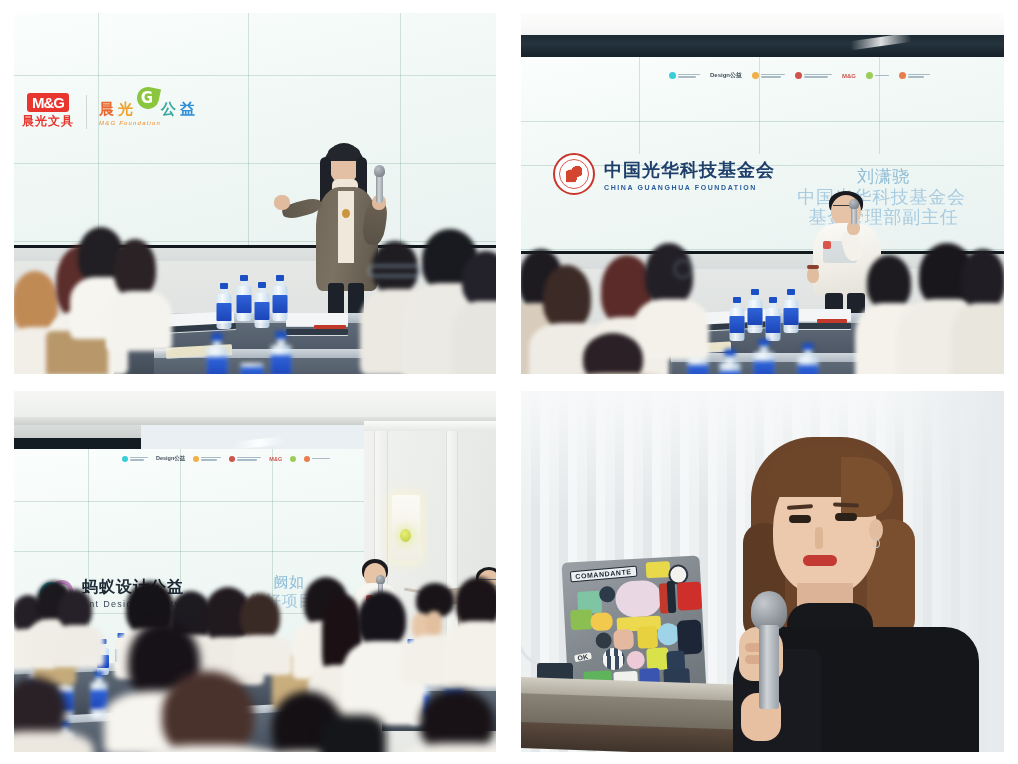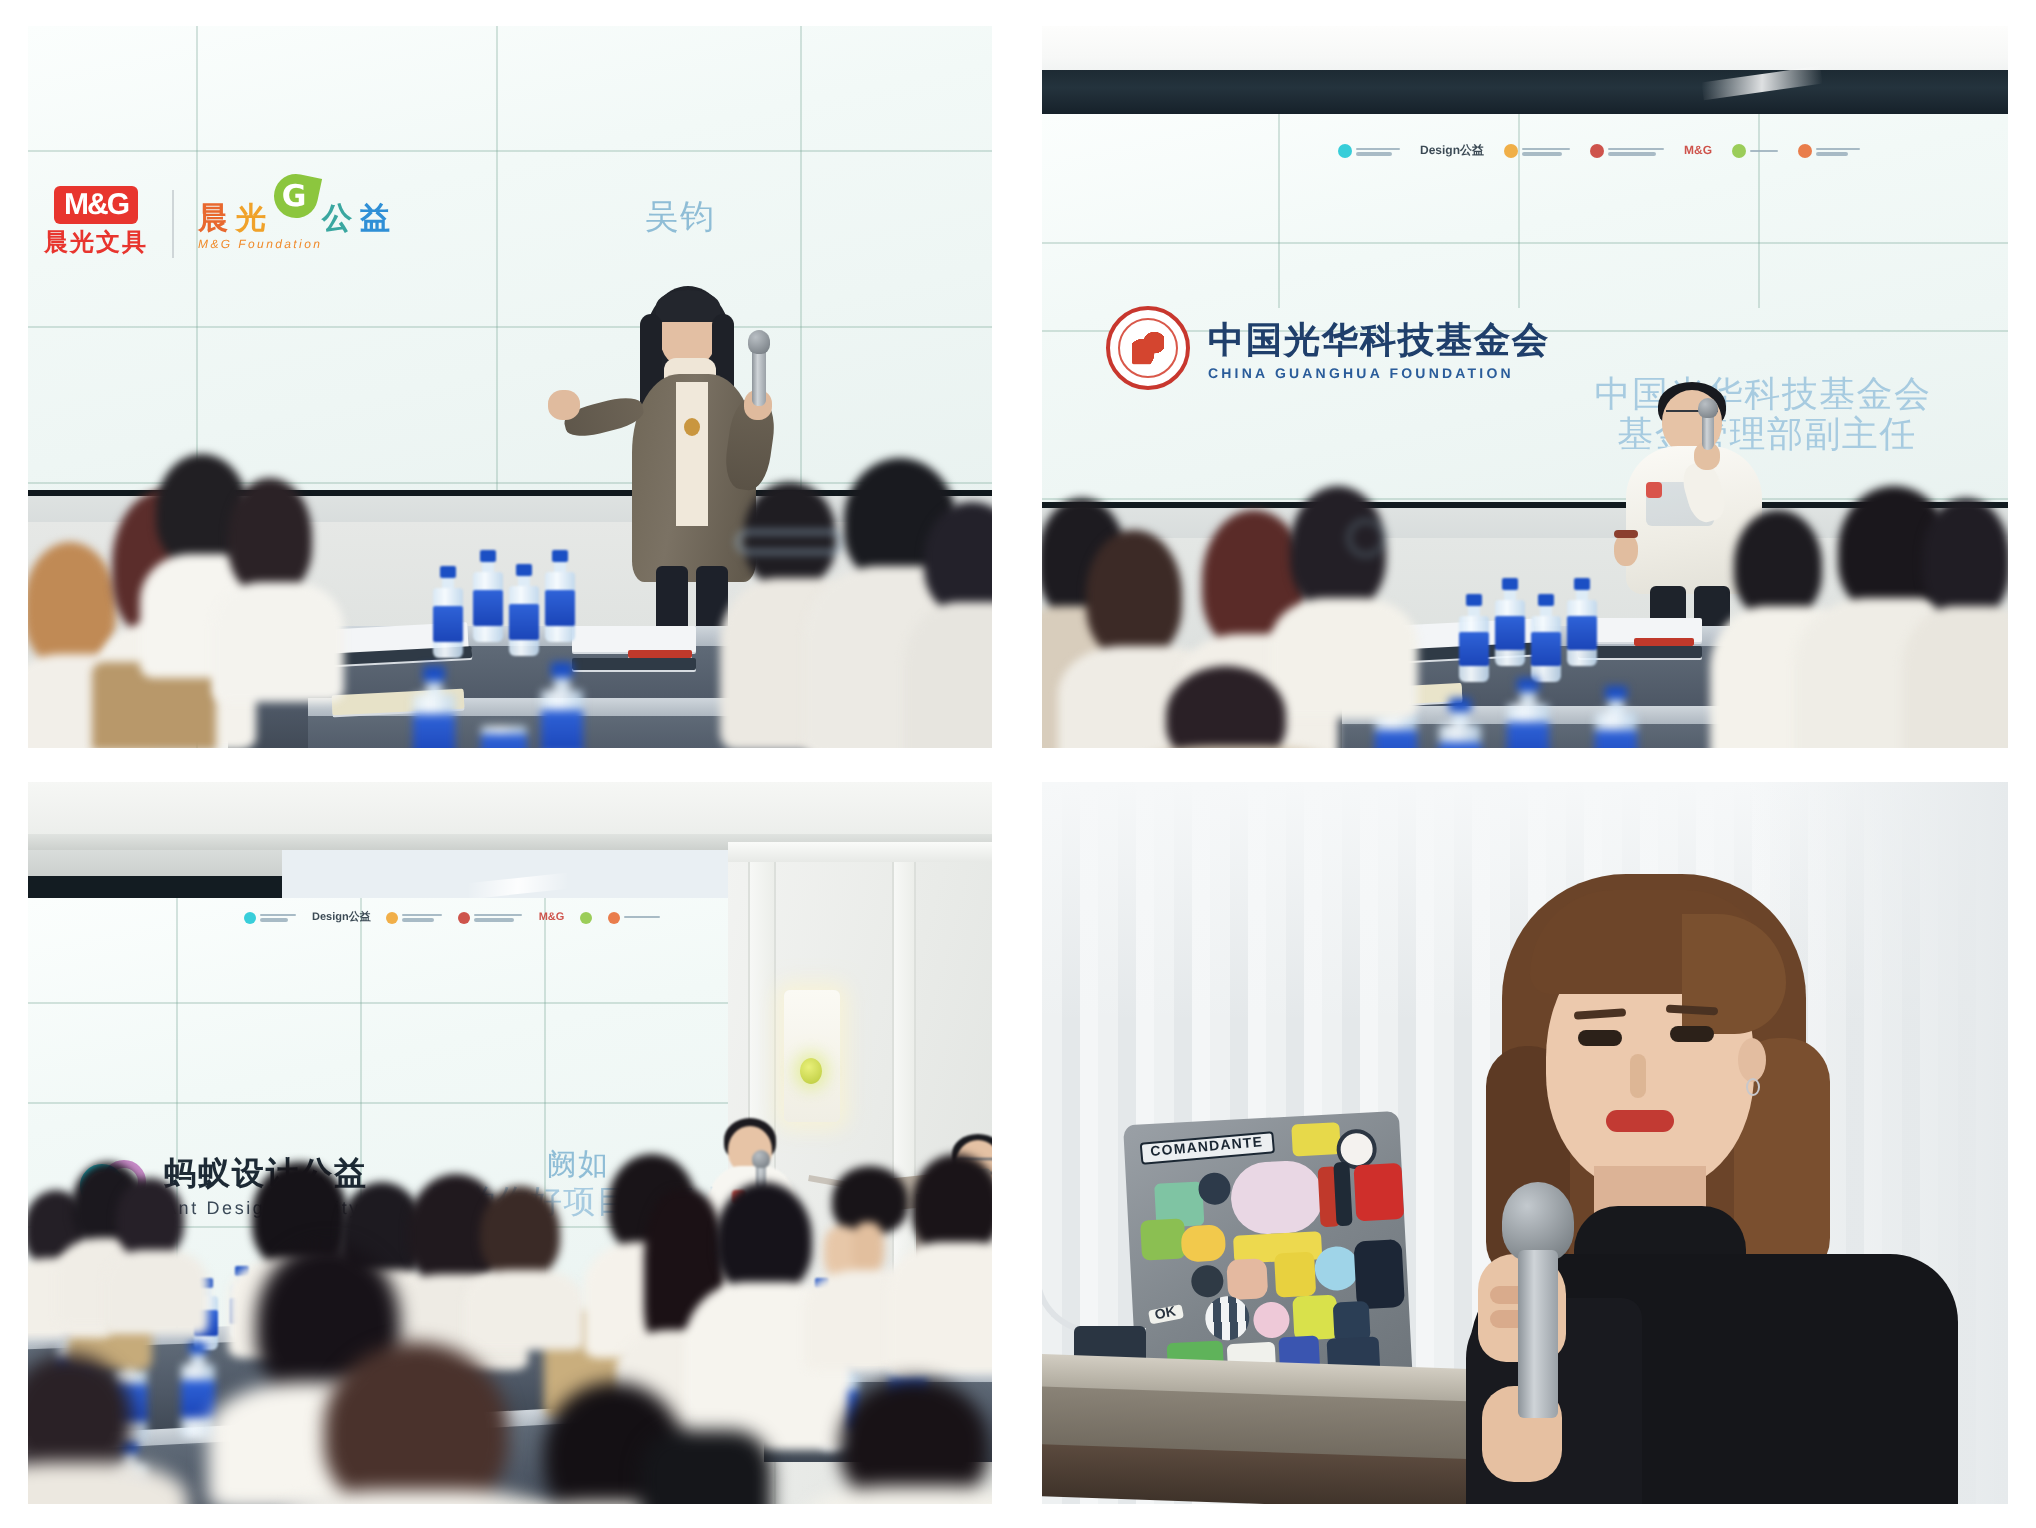--- a/index.html
+++ b/index.html
@@ -270,21 +270,20 @@
             <span class="cg-chars" style="color:#8cc63e;position:relative;top:-10px;">
               <span class="leaf" style="display:inline-block;vertical-align:middle;"><span class="g">G</span></span>
             </span>
             <span class="cg-chars" style="color:#3aa7a0;">公</span>
             <span class="cg-chars" style="color:#2f8fd6;">益</span>
           </div>
           <div class="cg-sub">M&amp;G Foundation</div>
         </div>
       </div>
 
-      <div class="slide-name" style="left:180px;right:10px;top:84px;">吴钧</div>
 
       <div class="person" style="left:270px;top:130px;width:130px;height:210px;">
 
         <div class="hair" style="left:38px;top:0;width:44px;height:60px;background:#20232a;"></div>
         <div class="head" style="left:46px;top:8px;width:28px;height:33px;background:#e3bfa3;"></div>
         <div class="hair" style="left:44px;top:2px;width:32px;height:16px;background:#23262d;border-radius:50% 50% 0 0;"></div>
         <div class="hair" style="left:36px;top:14px;width:11px;height:52px;background:#1e2128;border-radius:6px;"></div>
         <div class="hair" style="left:72px;top:14px;width:11px;height:52px;background:#1e2128;border-radius:6px;"></div>
 
         <div style="position:absolute;left:48px;top:36px;width:26px;height:16px;background:#efe6d7;border-radius:6px;"></div>
@@ -459,20 +458,21 @@
       </div>
 
       <div class="logo-wrap" style="left:32px;top:140px;align-items:center;gap:9px;">
         <div class="gh-seal"></div>
         <div style="display:flex;flex-direction:column;">
           <div class="gh-cn">中国光华科技基金会</div>
           <div class="gh-en">CHINA  GUANGHUA  FOUNDATION</div>
         </div>
       </div>
 
+      <div class="slide-name" style="left:250px;right:8px;top:152px;">刘潇骁</div>
       <div class="slide-role" style="left:240px;right:2px;top:172px;font-size:18px;">中国光华科技基金会</div>
       <div class="slide-role" style="left:248px;right:6px;top:192px;font-size:18px;">基金管理部副主任</div>
 
       <div class="screen-wall" style="top:240px;height:28px;"></div>
       <div style="position:absolute;left:0;right:0;top:238px;height:3px;background:#111a1f;"></div>
       <div style="position:absolute;left:0;right:0;top:256px;height:100px;background:linear-gradient(180deg,#e4e7e5,#d9dddb);"></div>
 
       <div class="person" style="left:278px;top:178px;width:96px;height:150px;">
         <div class="hair" style="left:30px;top:0;width:34px;height:24px;background:#181a1f;"></div>
         <div class="head" style="left:32px;top:4px;width:30px;height:32px;background:#e6c3a6;"></div>

